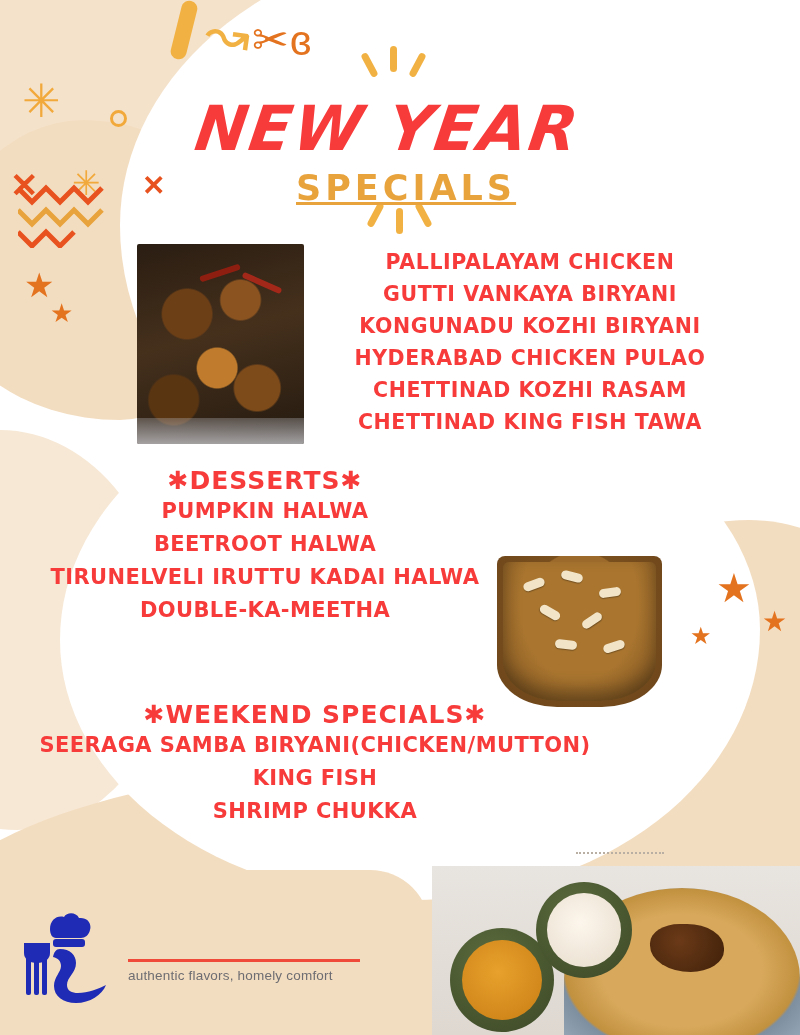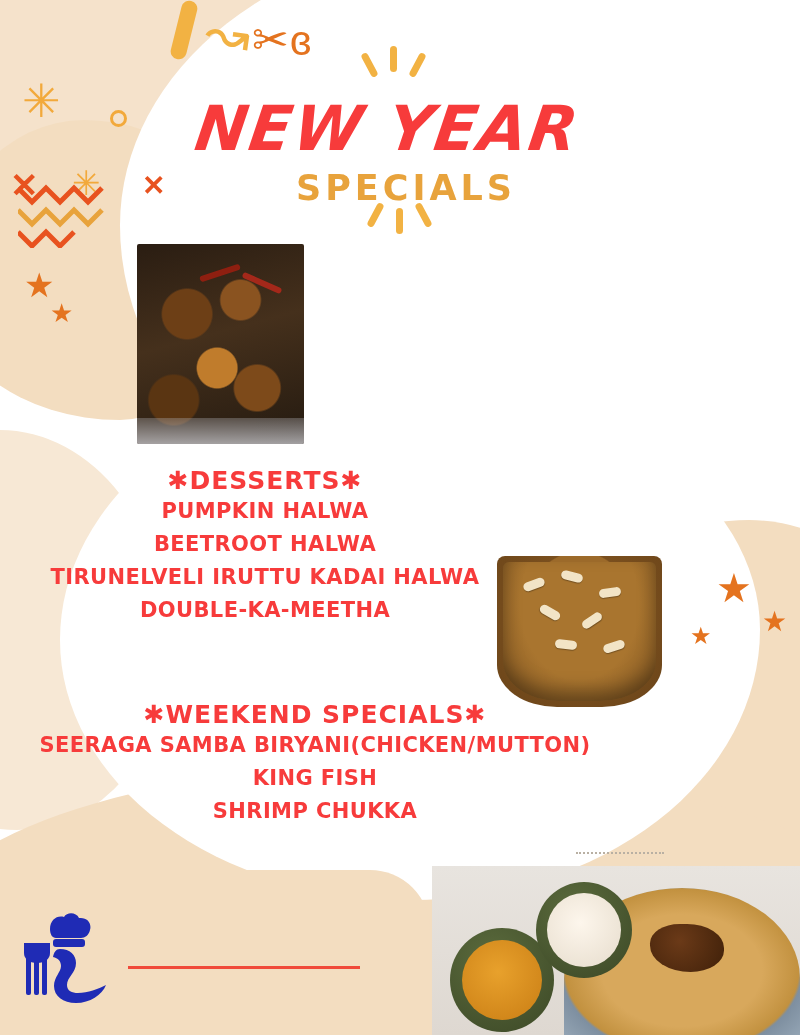--- a/index.html
+++ b/index.html
@@ -144,20 +144,21 @@
     position: absolute;
     left: 296px;
     top: 168px;
     font-family: "DejaVu Sans", sans-serif;
     font-size: 35px;
     font-weight: bold;
     letter-spacing: 4px;
     color: #e8a33c;
     text-transform: uppercase;
     white-space: nowrap;
+    text-decoration: underline;
   }
   .year-2026 {
     position: absolute;
     left: 596px;
     top: 108px;
     font-family: "DejaVu Sans", sans-serif;
     font-size: 70px;
     font-weight: bold;
     font-style: italic;
     letter-spacing: -1px;
@@ -395,20 +396,28 @@
 
   <div class="title-new-year">NEW YEAR</div>
   <div class="title-specials">SPECIALS</div>
 
   <div class="photo photo-chicken">
     <div class="chili"></div>
     <div class="chili chili2"></div>
     <div class="plate-rim"></div>
   </div>
 
+  <div class="menu-main">
+    <div class="line">PALLIPALAYAM CHICKEN</div>
+    <div class="line">GUTTI VANKAYA BIRYANI</div>
+    <div class="line">KONGUNADU KOZHI BIRYANI</div>
+    <div class="line">HYDERABAD CHICKEN PULAO</div>
+    <div class="line">CHETTINAD KOZHI RASAM</div>
+    <div class="line">CHETTINAD KING FISH TAWA</div>
+  </div>
 
   <div class="section" id="desserts-section">
     <div class="section-title">✱DESSERTS✱</div>
     <div class="section-line">PUMPKIN HALWA</div>
     <div class="section-line">BEETROOT HALWA</div>
     <div class="section-line">TIRUNELVELI IRUTTU KADAI HALWA</div>
     <div class="section-line">DOUBLE-KA-MEETHA</div>
   </div>
 
   <div class="photo photo-halwa">
@@ -446,16 +455,17 @@
         <rect x="33" y="26" width="32" height="8" rx="3" fill="#1f2bb5"></rect>
         <path d="M40 36c10 0 16 6 16 14 0 10-9 14-9 22 0 6 5 8 11 8 10 0 20-4 28-8-4 10-16 18-30 18-13 0-22-7-22-17 0-9 7-14 7-20 0-5-3-8-8-9 1-5 3-8 7-8z" fill="#1f2bb5"></path>
         <rect x="6" y="30" width="5" height="52" rx="2" fill="#1f2bb5"></rect>
         <rect x="14" y="30" width="5" height="52" rx="2" fill="#1f2bb5"></rect>
         <rect x="22" y="30" width="5" height="52" rx="2" fill="#1f2bb5"></rect>
         <path d="M4 30h26v10c0 6-5 10-13 10S4 46 4 40z" fill="#1f2bb5"></path>
       </svg>
     </div>
     <div class="brand-block">
       <div class="brand-rule"></div>
+      <div class="brand-tag">authentic flavors, homely comfort</div>
     </div>
   </div>
 
 </div>
 
 </body></html>

